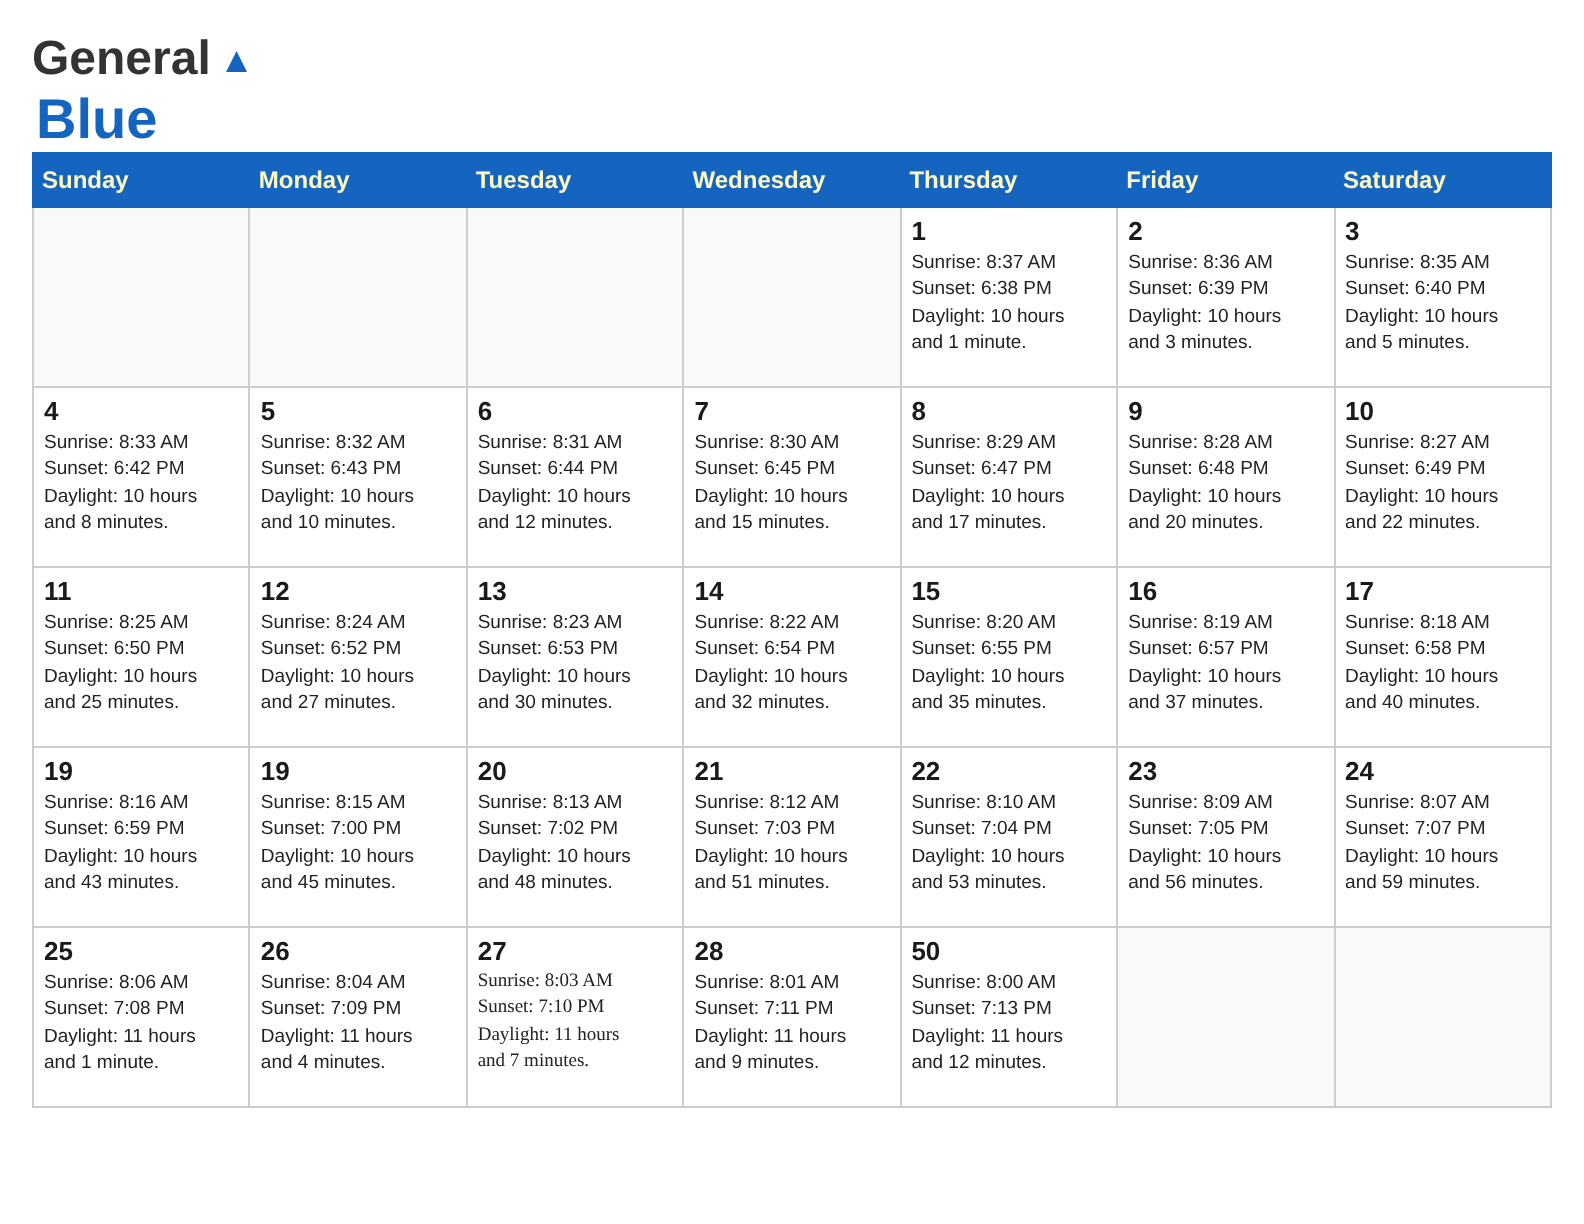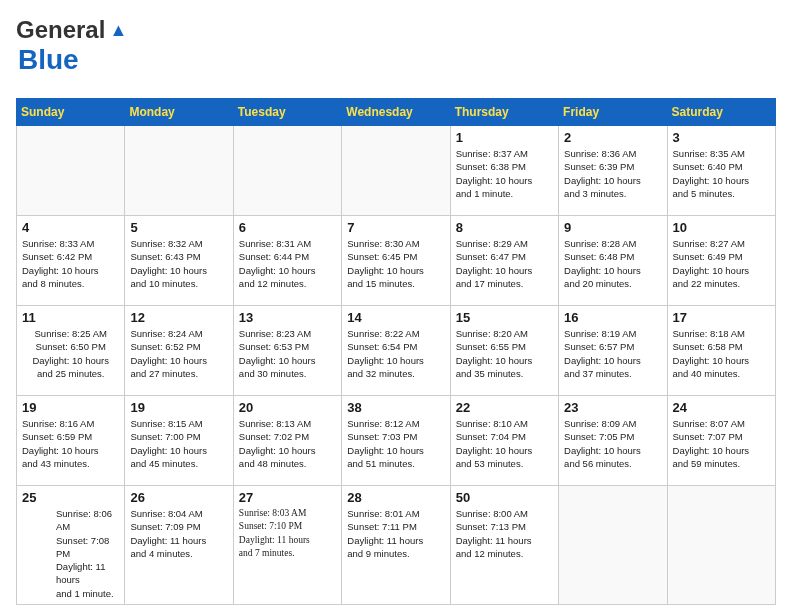--- a/index.html
+++ b/index.html
@@ -7,21 +7,21 @@
       font-family: Arial, sans-serif;
       background: #fff;
       width: 792px;
       min-height: 612px;
       padding: 16px;
     }
     .header-area {
       display: flex;
       justify-content: space-between;
       align-items: center;
-      margin-bottom: 22px;
+      margin-bottom: 0;
     }
     .logo {
       display: flex;
       flex-direction: column;
       align-items: flex-start;
     }
     .title-area {
       text-align: right;
     }
     .calendar-title {
@@ -33,21 +33,21 @@
       font-size: 15px;
       color: #333;
     }
     table {
       width: 100%;
       border-collapse: collapse;
       table-layout: fixed;
     }
     th {
       background-color: #1565c0;
-      color: #fde047;
+      color: #fef9c3;
       font-size: 12px;
       font-weight: bold;
       padding: 6px 4px;
       text-align: left;
       border: 1px solid #1565c0;
     }
     td {
       border: 1px solid #ccc;
       vertical-align: top;
       padding: 4px 5px;
@@ -182,21 +182,21 @@
           <div class="day-number">10</div>
           <div class="day-info" style="white-space: pre-line;">Sunrise: 8:27 AM
 Sunset: 6:49 PM
 Daylight: 10 hours
 and 22 minutes.</div>
         </td>
       </tr>
       <tr>
         <td>
           <div class="day-number">11</div>
-          <div class="day-info" style="white-space: pre-line; text-align: center;">Sunrise: 8:25 AM
+          <div class="day-info" style="white-space: pre-line;">Sunrise: 8:25 AM
 Sunset: 6:50 PM
 Daylight: 10 hours
 and 25 minutes.</div>
         </td>
         <td>
           <div class="day-number">12</div>
           <div class="day-info" style="white-space: pre-line;">Sunrise: 8:24 AM
 Sunset: 6:52 PM
 Daylight: 10 hours
 and 27 minutes.</div>
@@ -253,21 +253,21 @@
 and 45 minutes.</div>
         </td>
         <td>
           <div class="day-number">20</div>
           <div class="day-info" style="white-space: pre-line;">Sunrise: 8:13 AM
 Sunset: 7:02 PM
 Daylight: 10 hours
 and 48 minutes.</div>
         </td>
         <td>
-          <div class="day-number">38</div>
+          <div class="day-number">21</div>
           <div class="day-info" style="white-space: pre-line;">Sunrise: 8:12 AM
 Sunset: 7:03 PM
 Daylight: 10 hours
 and 51 minutes.</div>
         </td>
         <td>
           <div class="day-number">22</div>
           <div class="day-info" style="white-space: pre-line;">Sunrise: 8:10 AM
 Sunset: 7:04 PM
 Daylight: 10 hours
@@ -284,21 +284,21 @@
           <div class="day-number">24</div>
           <div class="day-info" style="white-space: pre-line;">Sunrise: 8:07 AM
 Sunset: 7:07 PM
 Daylight: 10 hours
 and 59 minutes.</div>
         </td>
       </tr>
       <tr>
         <td>
           <div class="day-number">25</div>
-          <div class="day-info" style="white-space: pre-line; margin-left: 34px;">Sunrise: 8:06 AM
+          <div class="day-info" style="white-space: pre-line;">Sunrise: 8:06 AM
 Sunset: 7:08 PM
 Daylight: 11 hours
 and 1 minute.</div>
         </td>
         <td>
           <div class="day-number">26</div>
           <div class="day-info" style="white-space: pre-line;">Sunrise: 8:04 AM
 Sunset: 7:09 PM
 Daylight: 11 hours
 and 4 minutes.</div>

